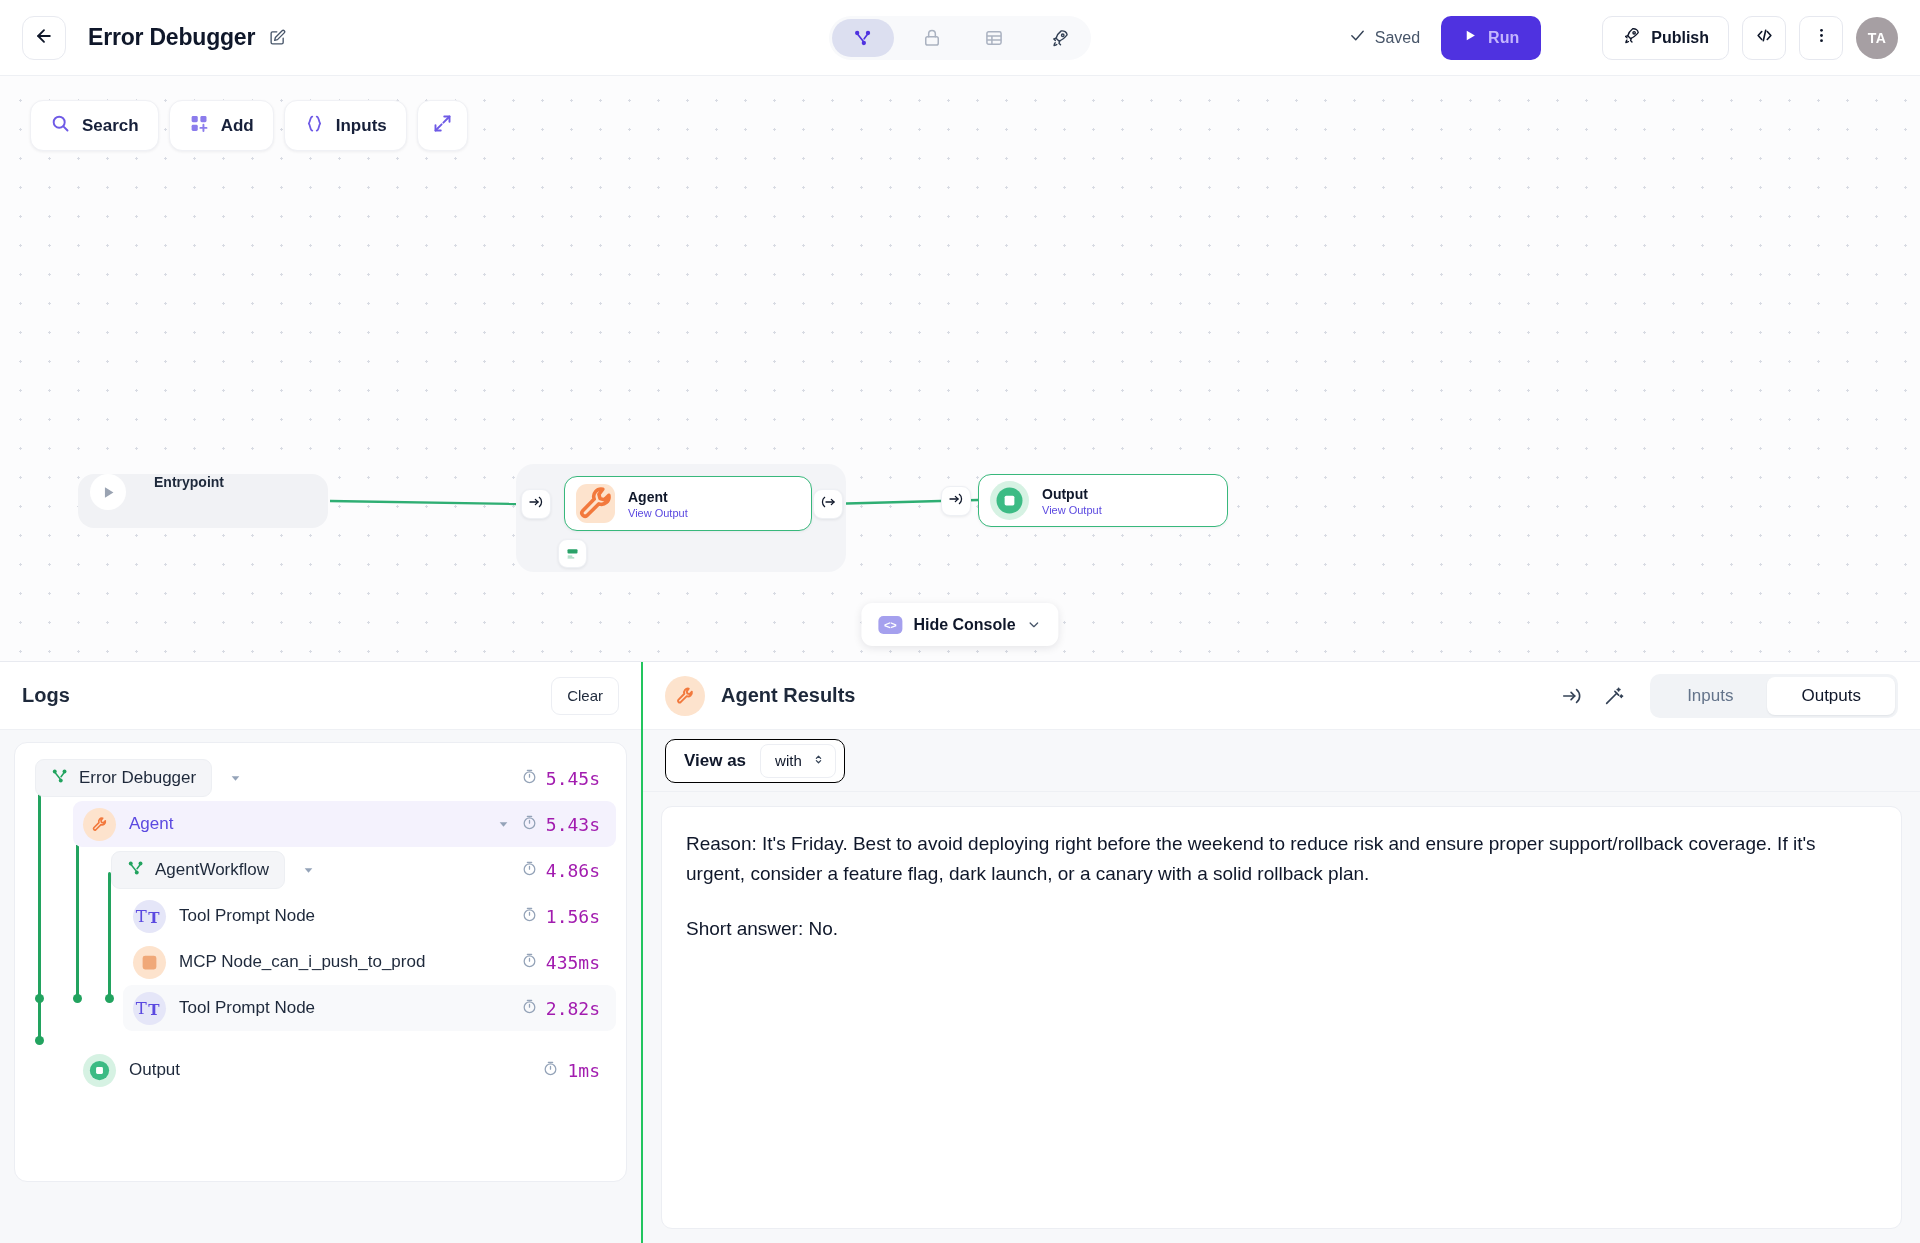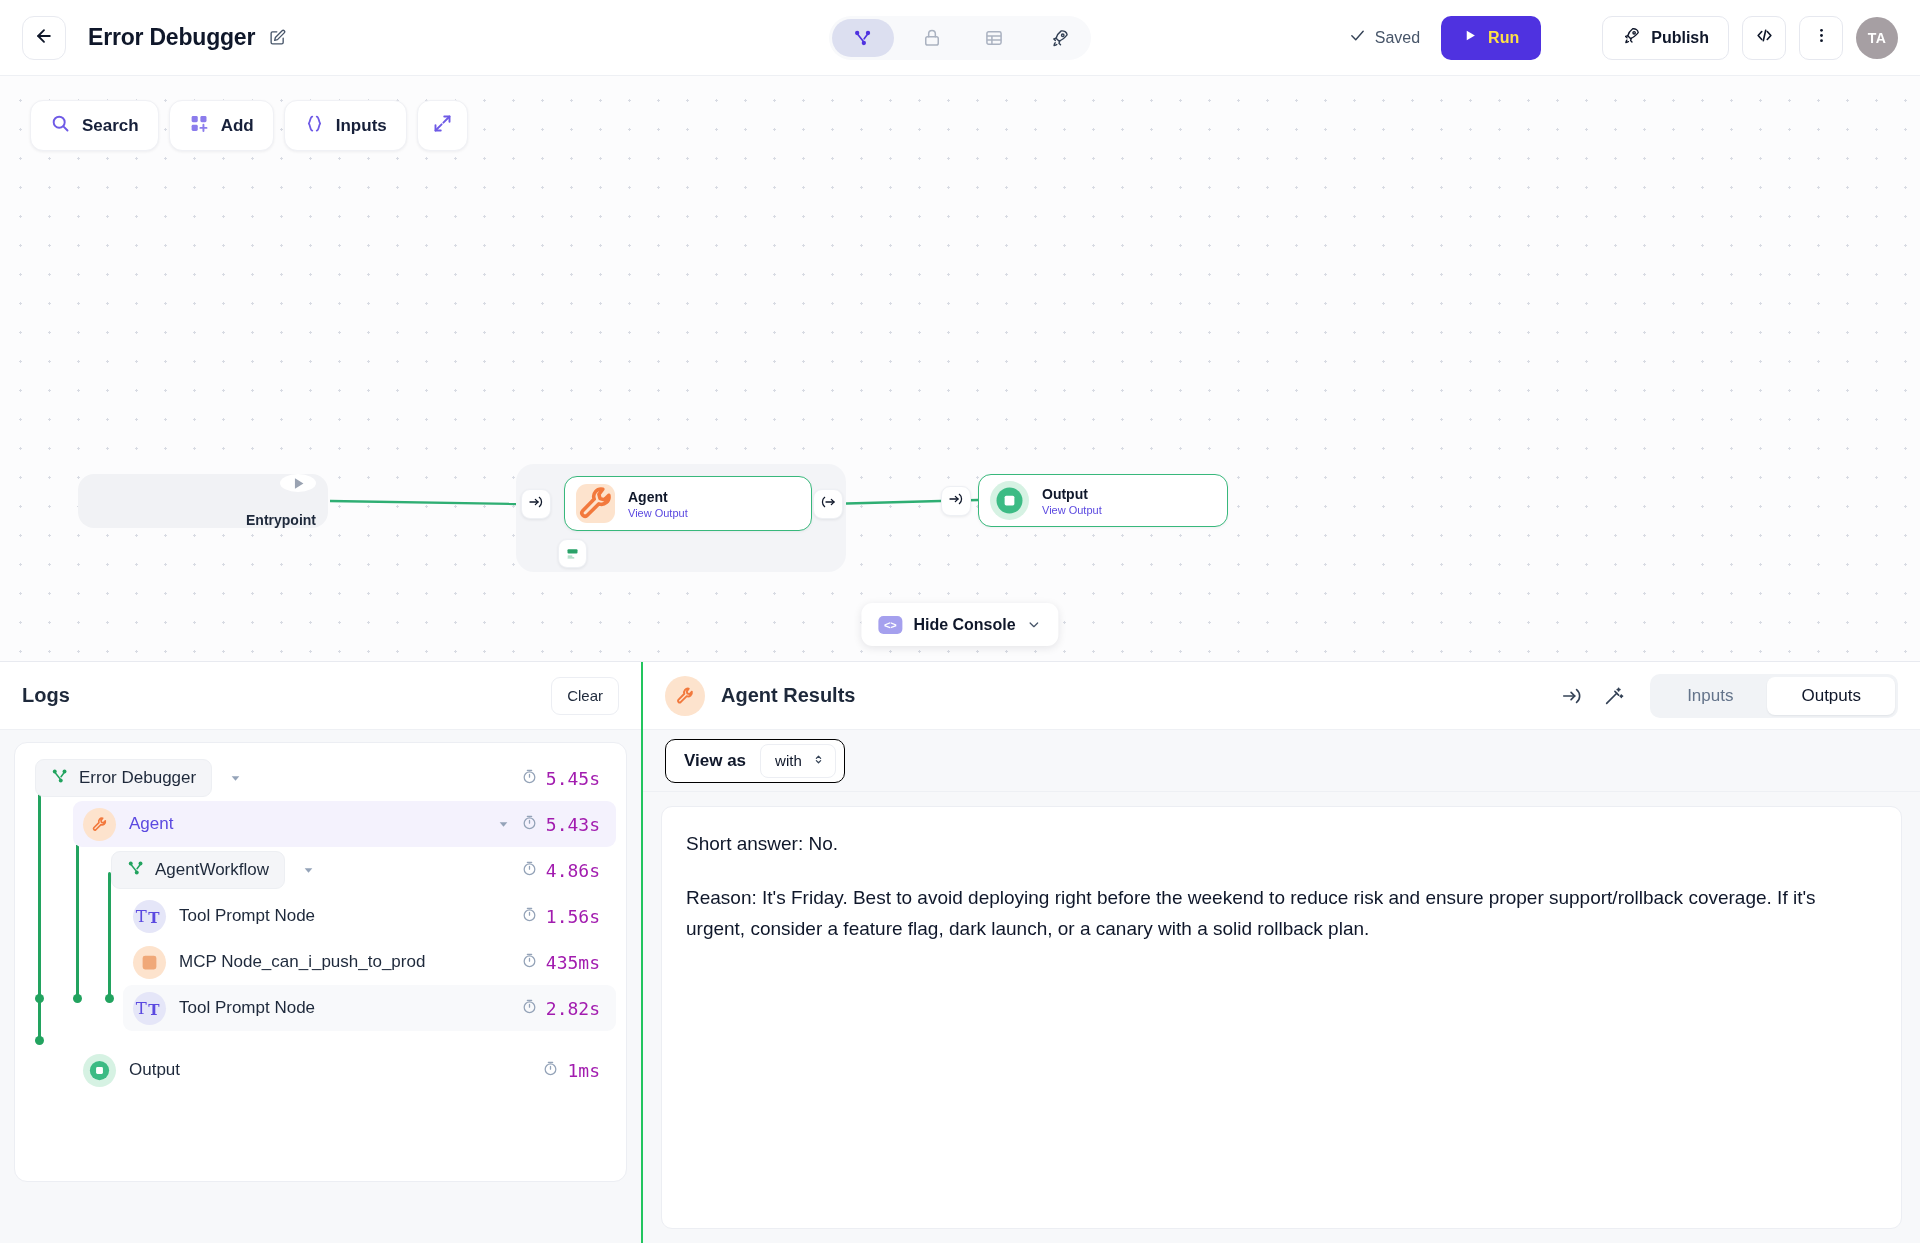--- a/index.html
+++ b/index.html
@@ -64,21 +64,21 @@
   .top-right {
     margin-left: auto; display: flex; align-items: center; gap: 13px;
   }
   .saved {
     display: flex; align-items: center; gap: 9px;
     font-size: 16px; color: #475569; margin-right: 8px;
   }
   .saved svg { width: 17px; height: 17px; }
   .run-btn {
     height: 44px; padding: 0 22px; border-radius: 10px;
-    background: #4f32e0; color: #fde047;
+    background: #4f32e0; color: #c4b5fd;
     display: flex; align-items: center; gap: 10px;
     font-size: 16px; font-weight: 600; cursor: pointer; border: none;
   }
   .run-btn svg { width: 15px; height: 15px; }
   .publish-btn {
     height: 44px; padding: 0 19px; border-radius: 10px;
     background: #fff; border: 1px solid #e6e8ef; color: #0f172a;
     display: flex; align-items: center; gap: 10px;
     font-size: 16px; font-weight: 600; cursor: pointer; margin-left: 48px;
   }
@@ -120,21 +120,21 @@
     font-size: 17px; font-weight: 600; color: #17203a; cursor: pointer;
   }
   .tool-pill.square { width: 51px; padding: 0; justify-content: center; }
   .tool-pill svg { width: 21px; height: 21px; }
 
   
   .node-entry {
     position: absolute; left: 78px; top: 398px;
     width: 250px; height: 54px;
     background: #f1f2f5; border-radius: 16px;
-    display: flex; align-items: flex-end; padding: 0 12px; gap: 20px; flex-direction: column;
+    display: flex; align-items: flex-start; padding: 0 12px; gap: 28px;
   }
   .entry-dot {
     width: 36px; height: 36px; border-radius: 50%;
     background: #ffffff; display: flex; align-items: center; justify-content: center;
   }
   .entry-dot svg { width: 17px; height: 17px; }
   .entry-label { font-size: 14px; font-weight: 600; color: #1e293b; }
 
   .agent-group {
     position: absolute; left: 516px; top: 388px;
@@ -795,19 +795,19 @@
                 <path d="M8 14l4 4 4-4"></path>
               </svg>
           </span>
         </span>
       </div>
     </div>
 
     <div class="res-body">
       <div class="res-card">
         <div class="res-text">
+          <p>Reason: It's Friday. Best to avoid deploying right before the weekend to reduce risk and ensure proper support/rollback coverage. If it's urgent, consider a feature flag, dark launch, or a canary with a solid rollback plan.</p>
           <p>Short answer: No.</p>
-          <p>Reason: It's Friday. Best to avoid deploying right before the weekend to reduce risk and ensure proper support/rollback coverage. If it's urgent, consider a feature flag, dark launch, or a canary with a solid rollback plan.</p>
         </div>
       </div>
     </div>
   </div>
 </div>
 
 </body></html>

